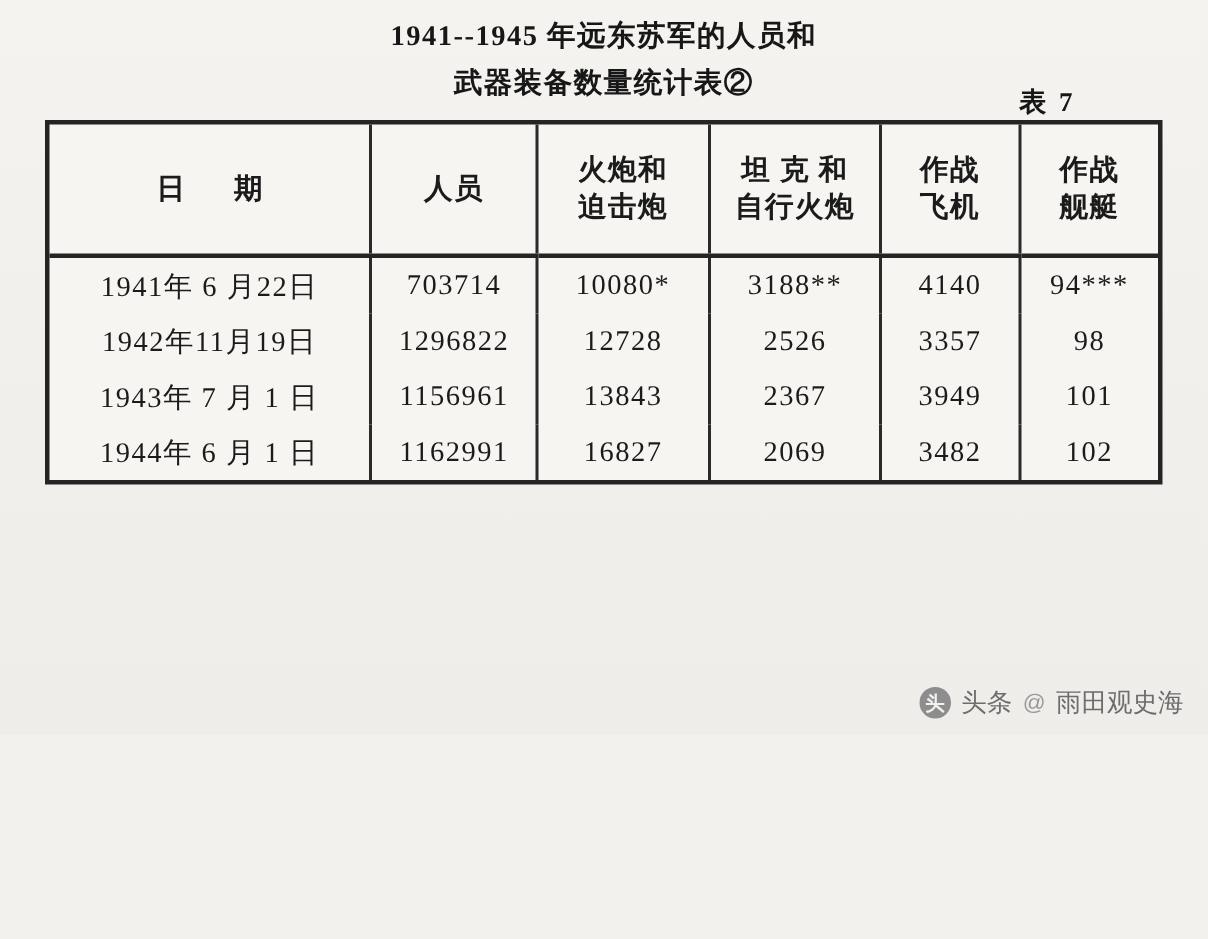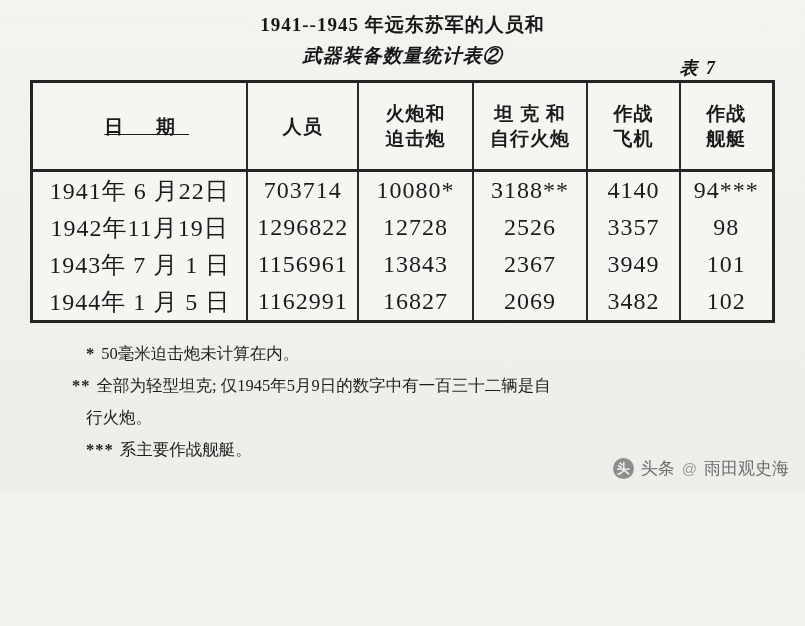--- a/index.html
+++ b/index.html
@@ -31,21 +31,20 @@
     font-weight: bold;
     font-size: 19px;
     letter-spacing: 1px;
     color: #171717;
     line-height: 30px;
   }
   .title-line2-wrap {
     position: relative;
     display: block;
     line-height: 32px;
-    font-style: italic;
   }
   .table-number {
     position: absolute;
     right: 88px;
     top: 12px;
     font-weight: bold;
     font-size: 18px;
     letter-spacing: 2px;
   }
 
@@ -78,25 +77,24 @@
     font-weight: bold;
     height: 86px;
     font-size: 19px;
     line-height: 25px;
     letter-spacing: 1px;
     border-bottom: 3px solid #242424;
   }
   .hdr-date {
     letter-spacing: 14px;
     padding-left: 14px;
-    text-decoration: underline;
   }
   tbody td {
     height: 37px;
-    font-size: 24px;
+    font-size: 19px;
     letter-spacing: 0.5px;
     white-space: nowrap;
   }
   td.date-cell {
     letter-spacing: 1px;
     padding: 0 6px;
   }
   td.num-cell {
     letter-spacing: 1px;
     margin-top: 32px;
@@ -226,45 +224,31 @@
         </tr>
         <tr>
           <td class="date-cell">1943年 7 月 1 日</td>
           <td class="num-cell">1156961</td>
           <td class="num-cell">13843</td>
           <td class="num-cell">2367</td>
           <td class="num-cell">3949</td>
           <td class="num-cell">101</td>
         </tr>
         <tr>
-          <td class="date-cell">1944年 1 月 5 日</td>
+          <td class="date-cell">1944年 6 月 1 日</td>
           <td class="num-cell">1162991</td>
           <td class="num-cell">16827</td>
           <td class="num-cell">2069</td>
           <td class="num-cell">3482</td>
           <td class="num-cell">102</td>
         </tr>
       </tbody>
     </table>
   </div>
 
-  <div class="notes">
-    <div class="note note-1">
-      <span class="mark">*</span><span>50毫米迫击炮未计算在内。</span>
-    </div>
-    <div class="note note-2">
-      <span class="mark">**</span><span>全部为轻型坦克; 仅1945年5月9日的数字中有一百三十二辆是自</span>
-    </div>
-    <div class="note note-2-cont">
-      <span>行火炮。</span>
-    </div>
-    <div class="note note-3">
-      <span class="mark">***</span><span>系主要作战舰艇。</span>
-    </div>
-  </div>
 
   <div class="watermark">
     <span class="wm-logo">头</span>
     <span>头条</span>
     <span class="wm-sep">@</span>
     <span>雨田观史海</span>
   </div>
 
 </div>
 

